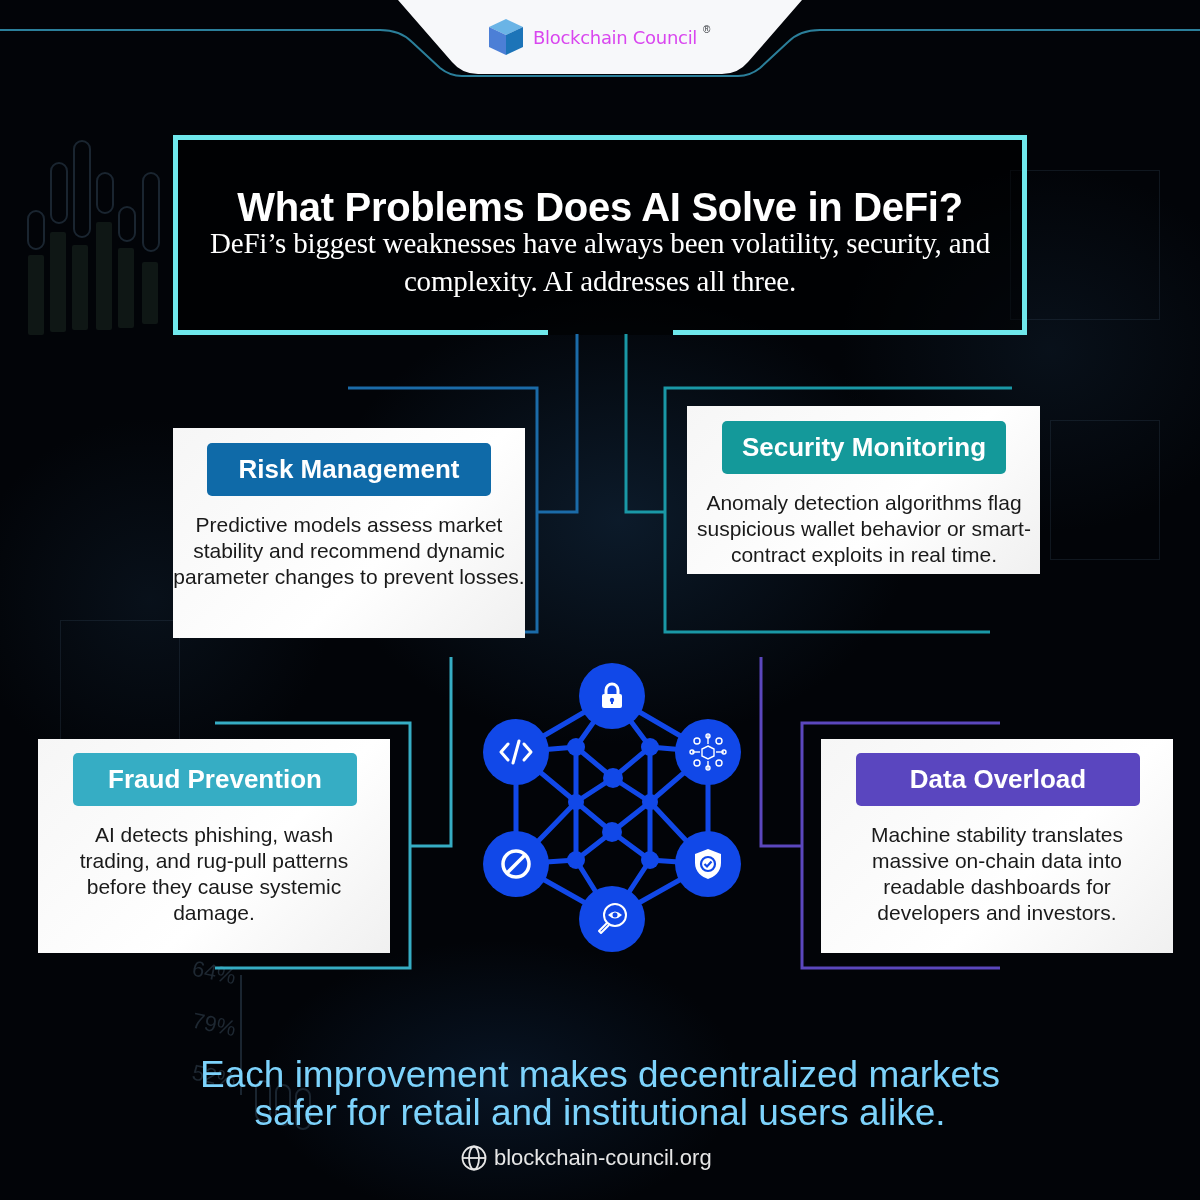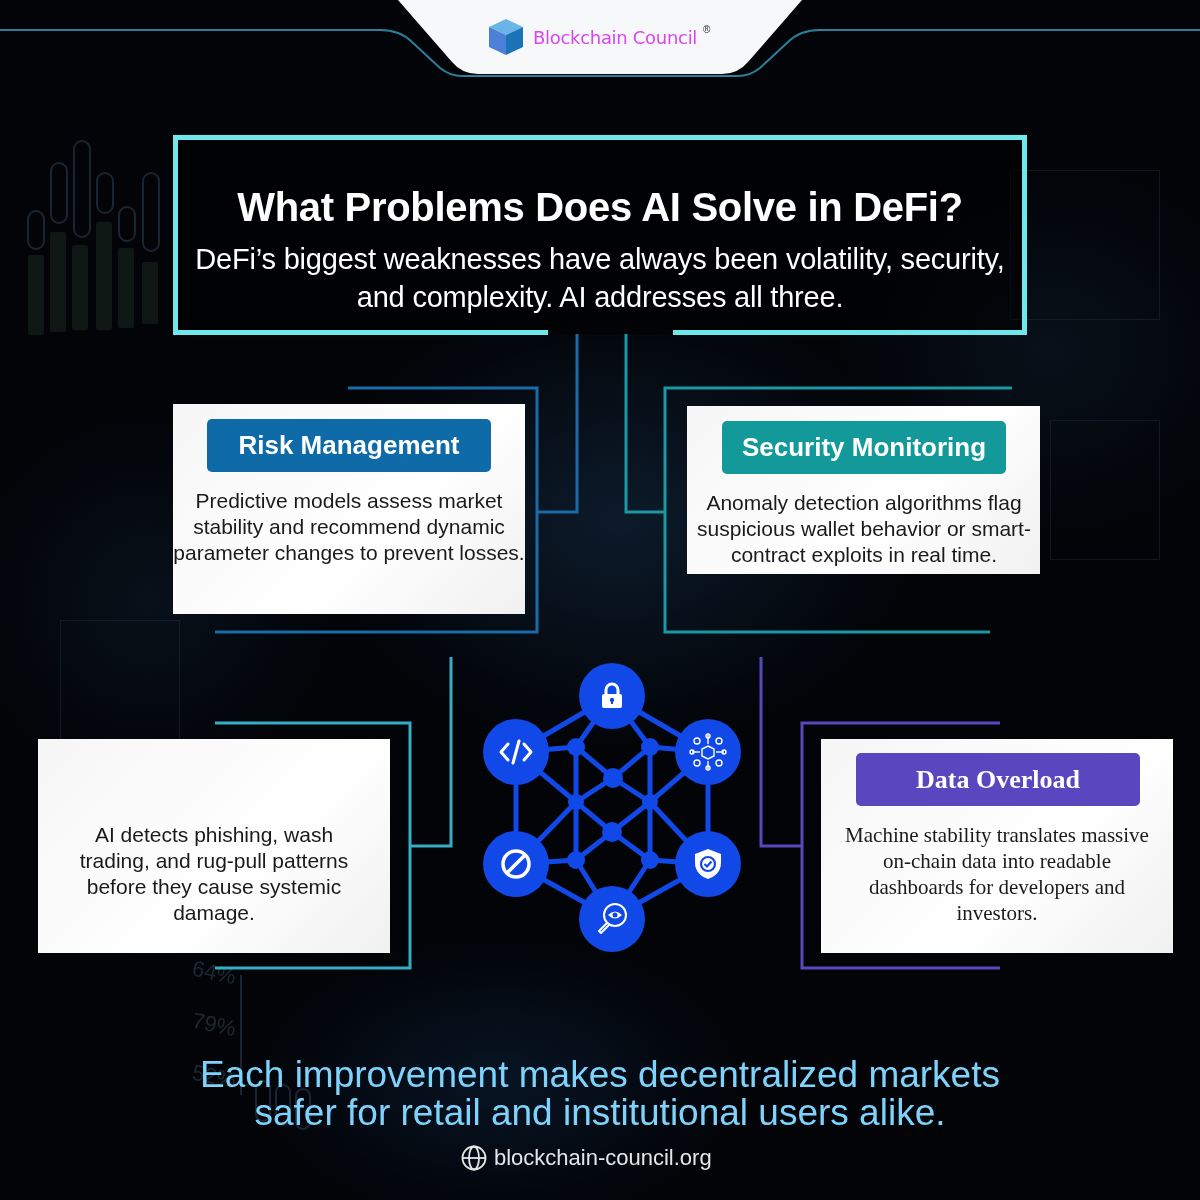--- a/index.html
+++ b/index.html
@@ -25,22 +25,22 @@
   .logo-text { font-size: 18px; color: #d946ef; font-family: "DejaVu Sans", sans-serif; letter-spacing: -0.3px; }
   .logo-reg { font-size: 10px; color: #2a2d33; position: relative; top: -8px; }
 
   
   .title-box { position: absolute; left: 173px; top: 135px; width: 854px; height: 200px;
     border: 5px solid #6fe8ec; border-bottom: none; background: rgba(0,0,0,0.55); }
   .title-box-bottom-l { position: absolute; left: 173px; top: 330px; width: 375px; height: 5px; background: #6fe8ec; }
   .title-box-bottom-r { position: absolute; left: 673px; top: 330px; width: 354px; height: 5px; background: #6fe8ec; }
   .title { position: absolute; left: 173px; top: 165px; width: 854px; text-align: center;
     font-size: 40px; font-weight: bold; color: #fff; letter-spacing: -0.3px; margin-top: 20px; }
-  .subtitle { position: absolute; left: 173px; top: 240px; width: 854px; text-align: center;
-    font-size: 29px; color: #fff; line-height: 38px; letter-spacing: -0.2px; }
+  .subtitle { position: absolute; left: 173px; top: 224px; width: 854px; text-align: center;
+    font-size: 29px; color: #fff; line-height: 38px; letter-spacing: -0.2px; font-family: Liberation Serif, serif; }
 
   
   .card { position: absolute; background: linear-gradient(135deg,#f6f6f6,#ffffff 60%,#f0f0f0); }
   .card-badge { position: absolute; border-radius: 5px; color: #fff; font-weight: bold;
     font-size: 26px; text-align: center; display: flex; align-items: center; justify-content: center; }
   .card-text { position: absolute; text-align: center; color: #1a1a1a; font-size: 21px; line-height: 26px; }
 
   
   .net { position: absolute; left: 470px; top: 650px; width: 290px; height: 310px; }
   .node { position: absolute; width: 66px; height: 66px; border-radius: 50%; background: #1148e8;
@@ -109,35 +109,36 @@
   <polyline points="1012,388 665,388 665,632 990,632" fill="none" stroke="#1a98a6" stroke-width="3"></polyline>
   <polyline points="626,334 626,512 665,512" fill="none" stroke="#1a98a6" stroke-width="3"></polyline>
 
   <polyline points="215,723 410,723 410,968 215,968" fill="none" stroke="#36adc4" stroke-width="3"></polyline>
   <polyline points="451,657 451,846 410,846" fill="none" stroke="#36adc4" stroke-width="3"></polyline>
 
   <polyline points="1000,723 802,723 802,968 1000,968" fill="none" stroke="#5b47bd" stroke-width="3"></polyline>
   <polyline points="761,657 761,846 802,846" fill="none" stroke="#5b47bd" stroke-width="3"></polyline>
 </svg>
 
-<div class="card" style="left:173px;top:404px;width:352px;height:210px;">
+<div class="card" style="left:173px;top:428px;width:352px;height:210px;">
   <div class="card-badge" style="left:34px;top:15px;width:284px;height:53px;background:#0f6aa8;">Risk Management</div>
   <div class="card-text" style="left:0;top:84px;width:352px;">Predictive models assess market stability and recommend dynamic parameter changes to prevent losses.</div>
 </div>
 
 <div class="card" style="left:687px;top:406px;width:353px;height:168px;">
   <div class="card-badge" style="left:35px;top:15px;width:284px;height:53px;background:#14999a;">Security Monitoring</div>
   <div class="card-text" style="left:6px;top:84px;width:342px;">Anomaly detection algorithms flag suspicious wallet behavior or smart-contract exploits in real time.</div>
 </div>
 
 <div class="card" style="left:38px;top:739px;width:352px;height:214px;">
+  <div class="card-badge" style="left:35px;top:14px;width:284px;height:53px;background:#36adc4;">Fraud Prevention</div>
   <div class="card-text" style="left:20px;top:83px;width:312px;">AI detects phishing, wash trading, and rug-pull patterns before they cause systemic damage.</div>
 </div>
 
-<div class="card" style="left:821px;top:739px;width:352px;height:214px;font-family:Liberation Serif, serif;">
+<div class="card" style="left:821px;top:739px;width:352px;height:214px;">
   <div class="card-badge" style="left:35px;top:14px;width:284px;height:53px;background:#5a46bf;">Data Overload</div>
   <div class="card-text" style="left:20px;top:83px;width:312px;">Machine stability translates massive on-chain data into readable dashboards for developers and investors.</div>
 </div>
 
 <div class="net">
   <svg style="position:absolute;left:0;top:0;width:290px;height:310px;">
     <g stroke="#1148e8" stroke-width="5" fill="none" stroke-linecap="round">
 
       <line x1="142" y1="46" x2="46" y2="102"></line>
       <line x1="142" y1="46" x2="238" y2="102"></line>

